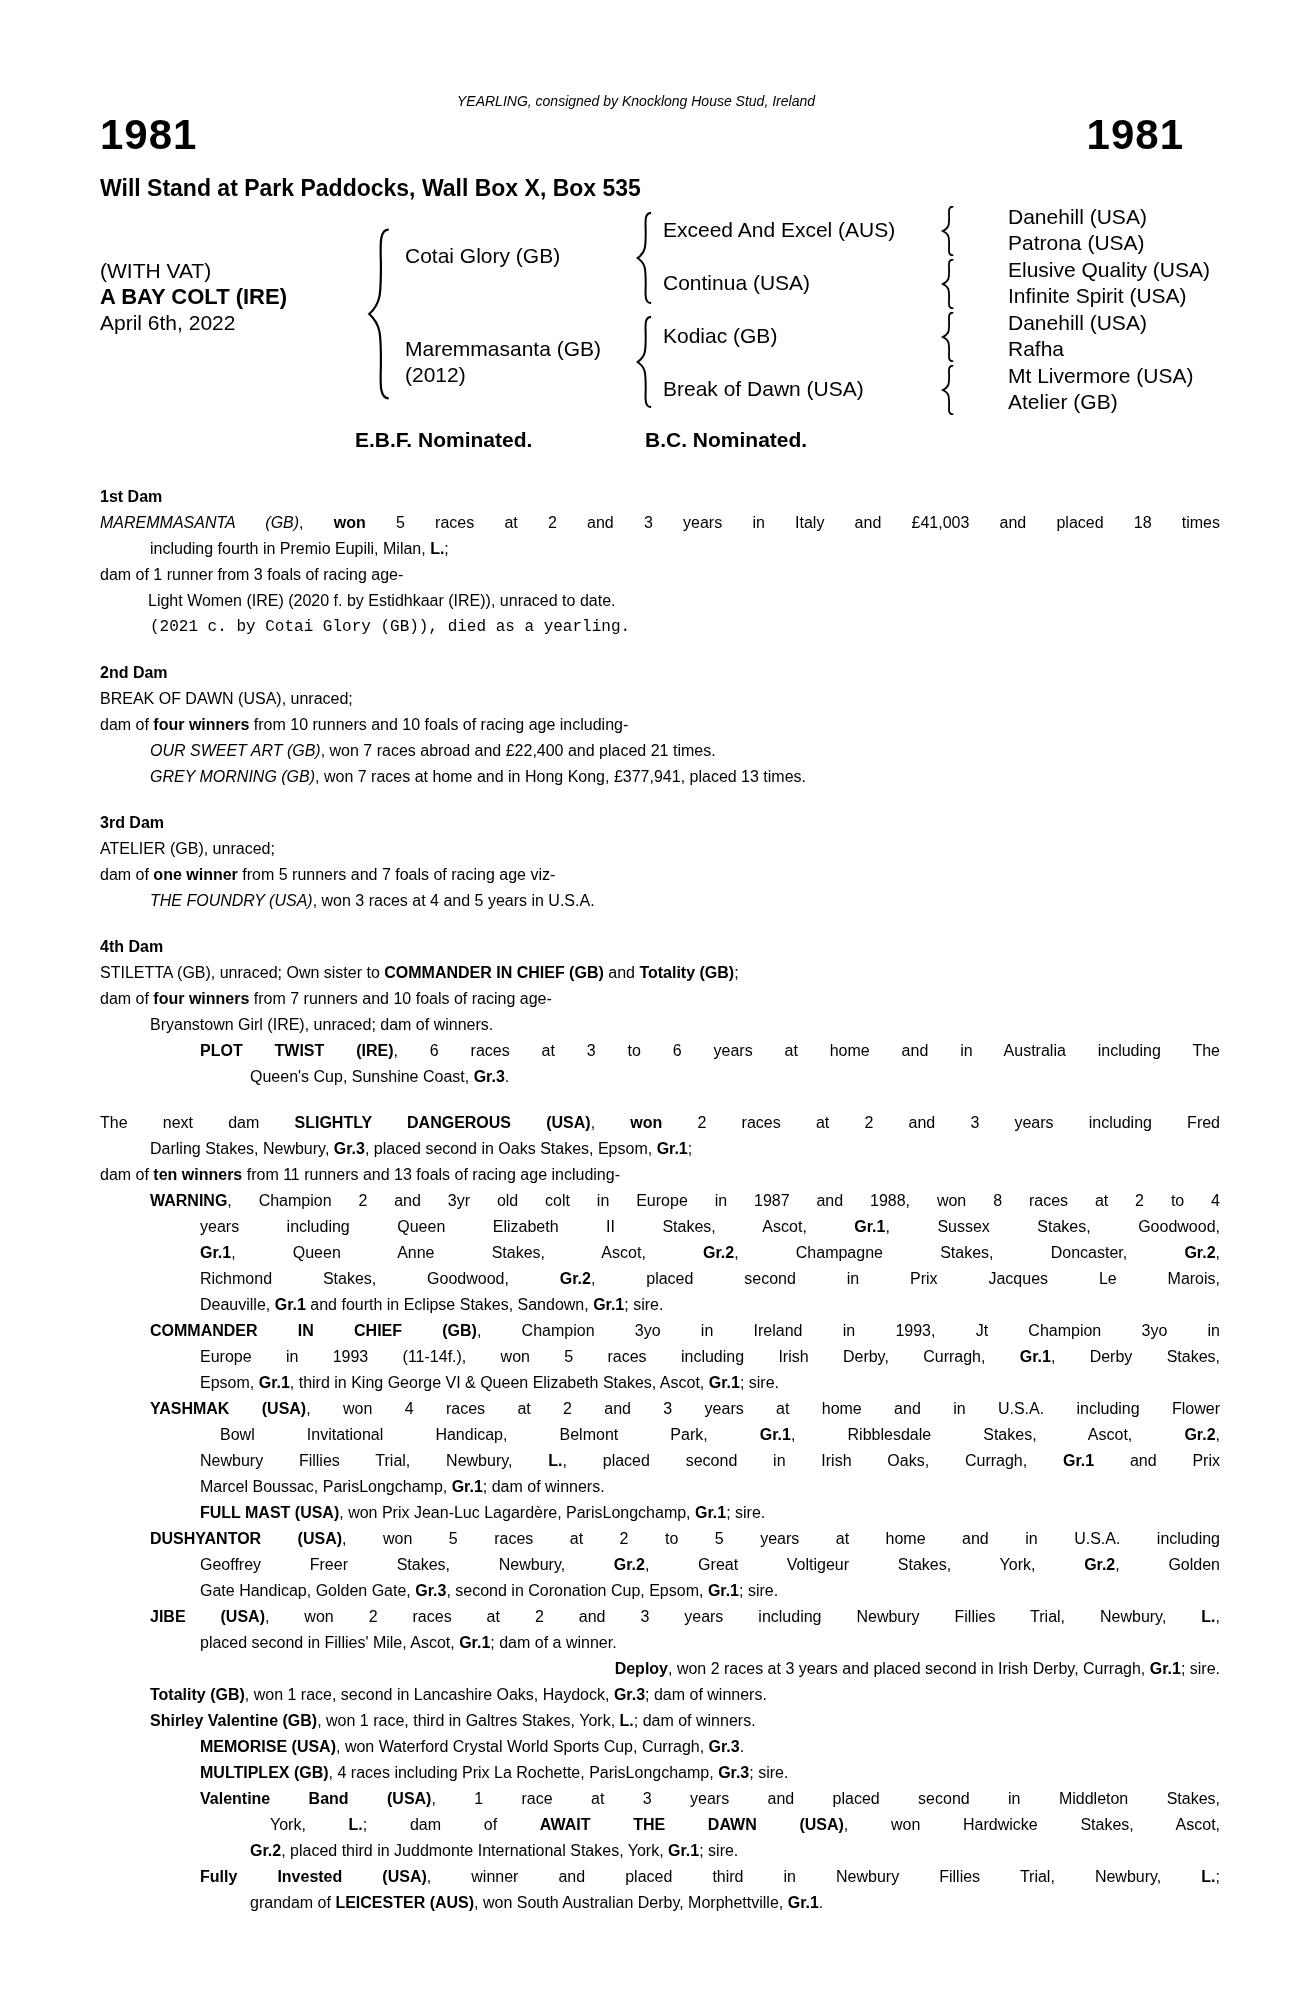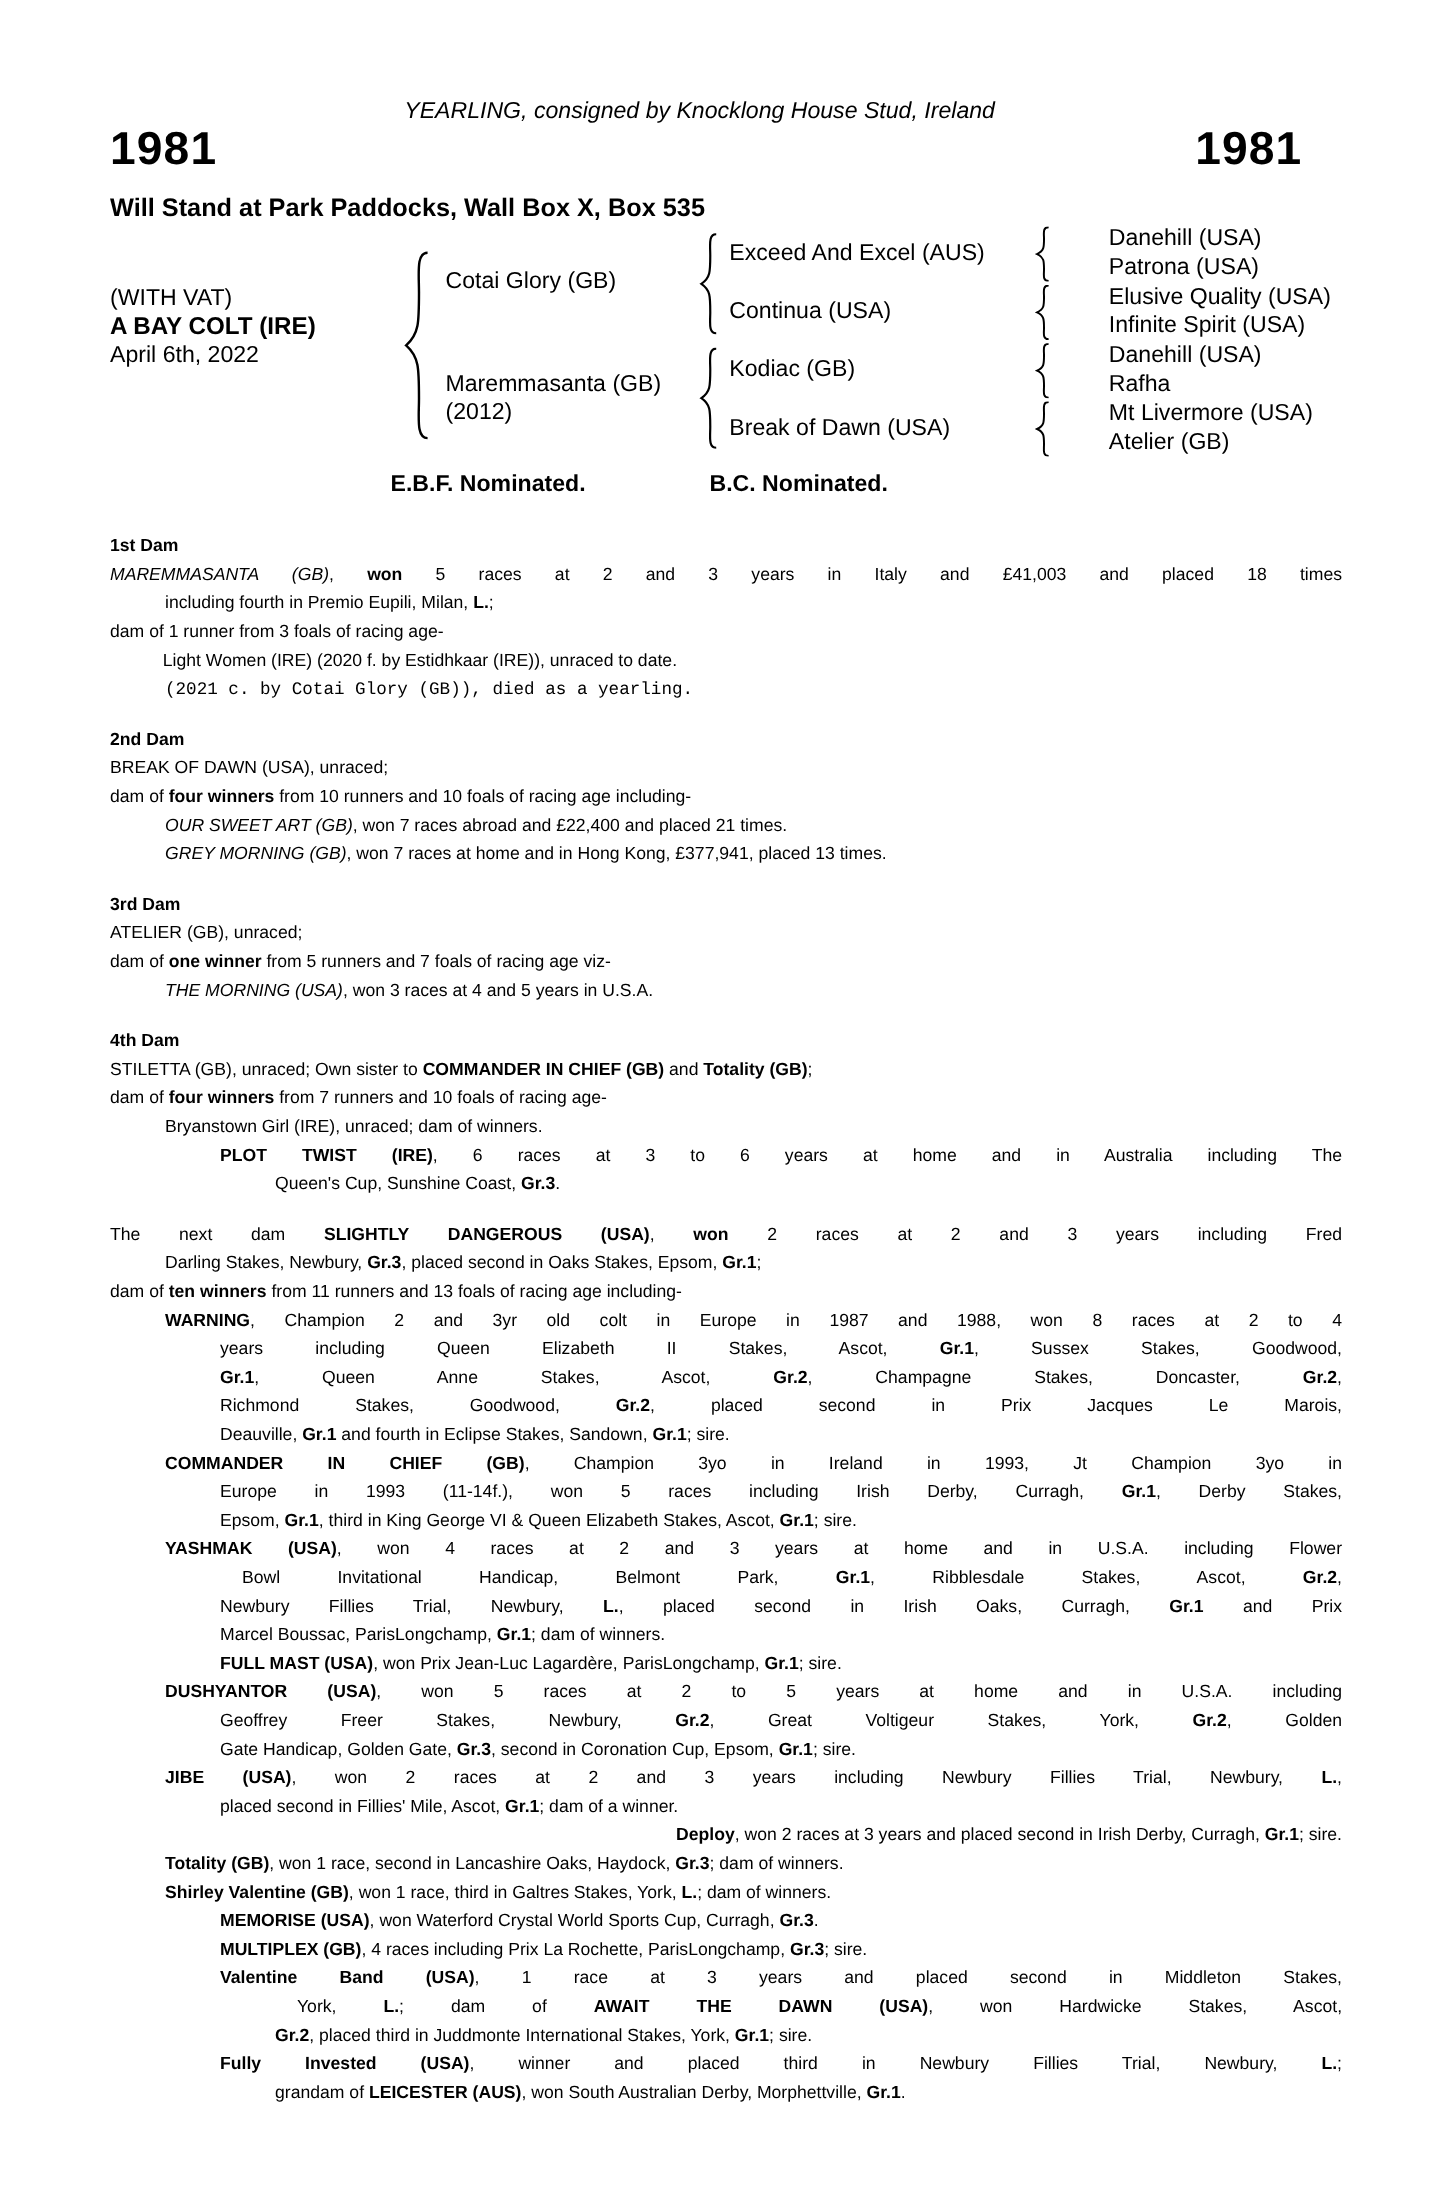--- a/index.html
+++ b/index.html
@@ -7,21 +7,21 @@
     position:relative;
     width:1314px;height:2000px;
     background:#ffffff;
     font-family:"Liberation Sans","DejaVu Sans",sans-serif;
     color:#000;
     overflow:hidden;
   }
   
   .title{
     position:absolute;top:88px;left:0;width:1272px;
-    text-align:center;font-style:italic;font-size:21px;line-height:26px;
+    text-align:center;font-style:italic;font-size:14px;line-height:26px;
   }
   .lot{position:absolute;top:112px;font-size:42px;font-weight:bold;line-height:46px;letter-spacing:1px;}
   .lot-left{left:100px;}
   .lot-right{right:130px;}
   .stand{position:absolute;top:174px;left:100px;font-size:23px;font-weight:bold;line-height:28px;}
   
   .ped{position:absolute;inset:0;font-size:21px;}
   .ped .cell{position:absolute;line-height:26px;white-space:nowrap;}
   .who{left:100px;top:258px;}
   .who .vat{line-height:26px;}
@@ -147,21 +147,21 @@
         <div class="sec-h">2nd Dam</div>
         <div class="line" style="margin-left: 0px;"><span>BREAK OF DAWN (USA), unraced;</span></div>
         <div class="line" style="margin-left: 0px;"><span>dam of </span><span class="b">four winners</span><span> from 10 runners and 10 foals of racing age including-</span></div>
         <div class="line" style="margin-left: 50px;"><span class="i">OUR SWEET ART (GB)</span><span>, won 7 races abroad and £22,400 and placed 21 times.</span></div>
         <div class="line" style="margin-left: 50px;"><span class="i">GREY MORNING (GB)</span><span>, won 7 races at home and in Hong Kong, £377,941, placed 13 times.</span></div>
       </div>
       <div class="section">
         <div class="sec-h">3rd Dam</div>
         <div class="line" style="margin-left: 0px;"><span>ATELIER (GB), unraced;</span></div>
         <div class="line" style="margin-left: 0px;"><span>dam of </span><span class="b">one winner</span><span> from 5 runners and 7 foals of racing age viz-</span></div>
-        <div class="line" style="margin-left: 50px;"><span class="i">THE MORNING (USA)</span><span>, won 3 races at 4 and 5 years in U.S.A.</span></div>
+        <div class="line" style="margin-left: 50px;"><span class="i">THE FOUNDRY (USA)</span><span>, won 3 races at 4 and 5 years in U.S.A.</span></div>
       </div>
       <div class="section">
         <div class="sec-h">4th Dam</div>
         <div class="line" style="margin-left: 0px;"><span>STILETTA (GB), unraced; Own sister to </span><span class="b">COMMANDER IN CHIEF (GB)</span><span> and </span><span class="b">Totality (GB)</span><span>;</span></div>
         <div class="line" style="margin-left: 0px;"><span>dam of </span><span class="b">four winners</span><span> from 7 runners and 10 foals of racing age-</span></div>
         <div class="line" style="margin-left: 50px;"><span>Bryanstown Girl (IRE), unraced; dam of winners.</span></div>
         <div class="line j" style="margin-left: 100px;"><span class="b">PLOT TWIST (IRE)</span><span>, 6 races at 3 to 6 years at home and in Australia including The</span></div>
         <div class="line" style="margin-left: 150px;"><span>Queen's Cup, Sunshine Coast, </span><span class="b">Gr.3</span><span>.</span></div>
       </div>
       <div class="section">

